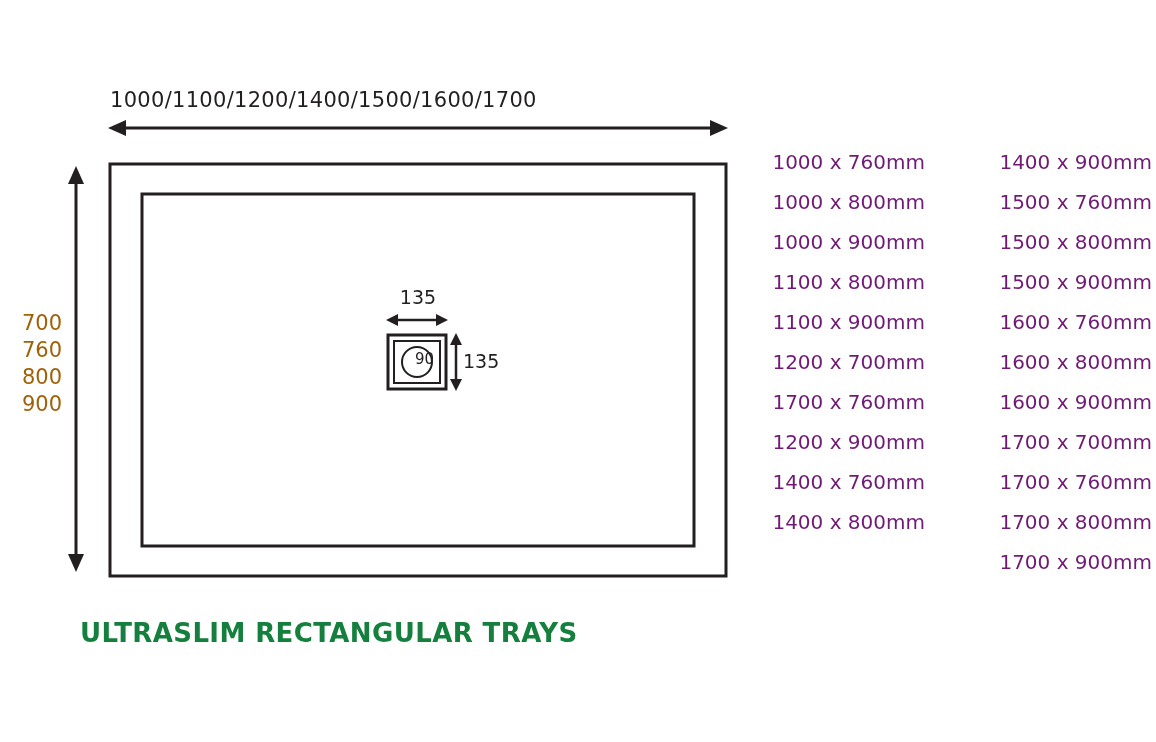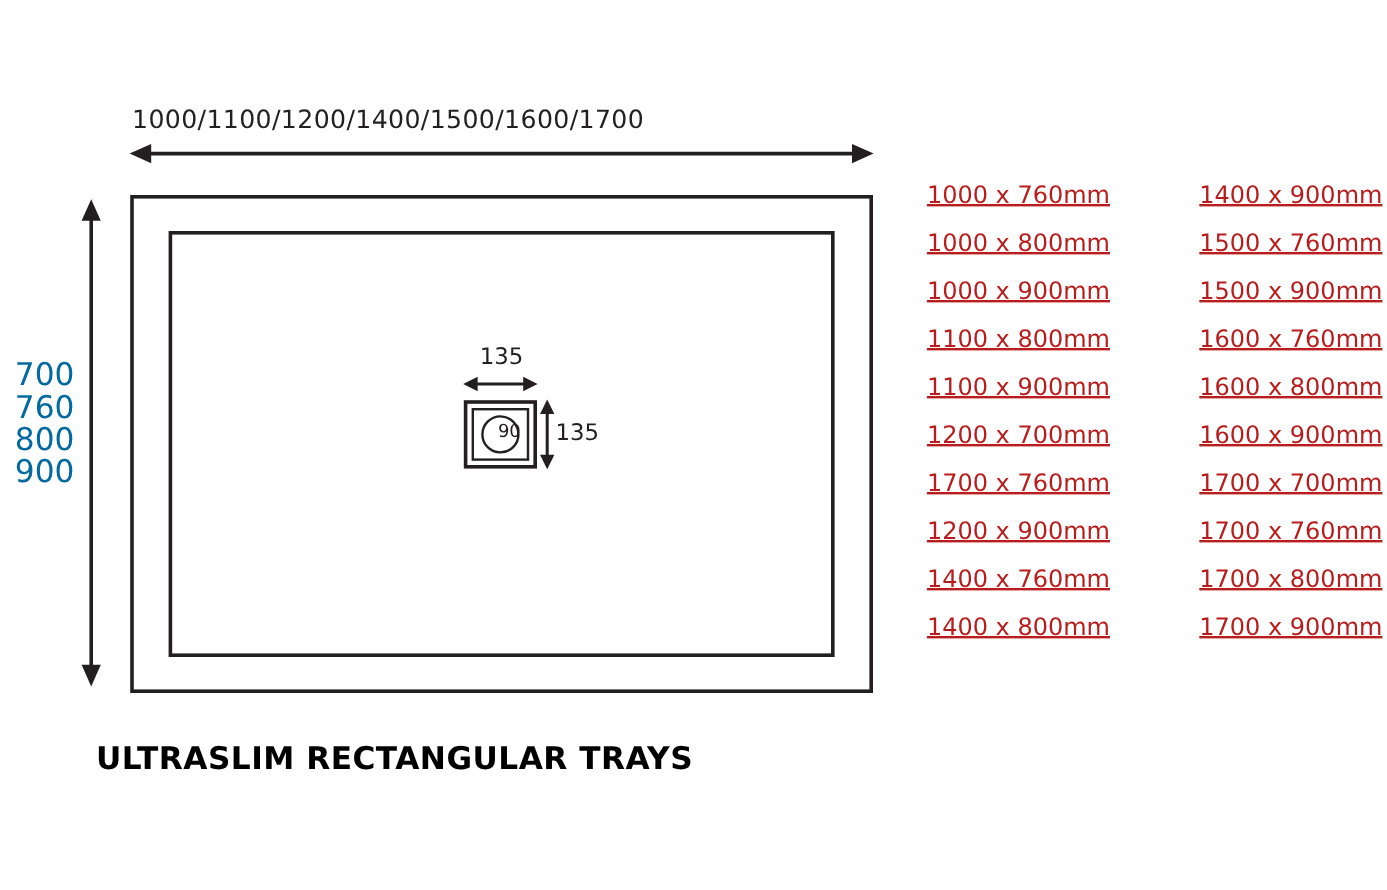--- a/index.html
+++ b/index.html
@@ -33,26 +33,26 @@
     width: 620px;
     font-size: 21px;
     letter-spacing: 0.3px;
     color: #231f20;
   }
 
   
   .left-dim-labels {
     position: absolute;
     left: 6px;
-    top: 300px;
+    top: 310px;
     width: 56px;
     text-align: right;
-    font-size: 26px;
+    font-size: 21px;
     line-height: 27px;
-    color: #0369a1;
+    color: #a16207;
   }
 
   
   .center-top-label {
     position: absolute;
     left: 382px;
     top: 286px;
     width: 72px;
     text-align: center;
     font-size: 19px;
@@ -75,35 +75,34 @@
     color: #231f20;
   }
 
   .caption {
     position: absolute;
     left: 80px;
     top: 618px;
     font-size: 26px;
     font-weight: bold;
     letter-spacing: 0.4px;
-    color: #000000;
+    color: #15803d;
     font-family: "DejaVu Sans", sans-serif;
   }
 
   
   .size-list {
     position: absolute;
     left: 752px;
     top: 142px;
     width: 400px;
     display: flex;
     gap: 54px;
     font-size: 20px;
-    color: #b91c1c;
-    text-decoration: underline;
+    color: #701a75;
   }
   .size-col {
     display: flex;
     flex-direction: column;
   }
   .size-item {
     height: 40px;
     line-height: 40px;
     white-space: nowrap;
     text-align: right;
@@ -176,20 +175,21 @@
     <div class="size-item">1100 x 900mm</div>
     <div class="size-item">1200 x 700mm</div>
     <div class="size-item">1700 x 760mm</div>
     <div class="size-item">1200 x 900mm</div>
     <div class="size-item">1400 x 760mm</div>
     <div class="size-item">1400 x 800mm</div>
   </div>
   <div class="size-col col-2">
     <div class="size-item">1400 x 900mm</div>
     <div class="size-item">1500 x 760mm</div>
+    <div class="size-item">1500 x 800mm</div>
     <div class="size-item">1500 x 900mm</div>
     <div class="size-item">1600 x 760mm</div>
     <div class="size-item">1600 x 800mm</div>
     <div class="size-item">1600 x 900mm</div>
     <div class="size-item">1700 x 700mm</div>
     <div class="size-item">1700 x 760mm</div>
     <div class="size-item">1700 x 800mm</div>
     <div class="size-item">1700 x 900mm</div>
   </div>
 </div>

